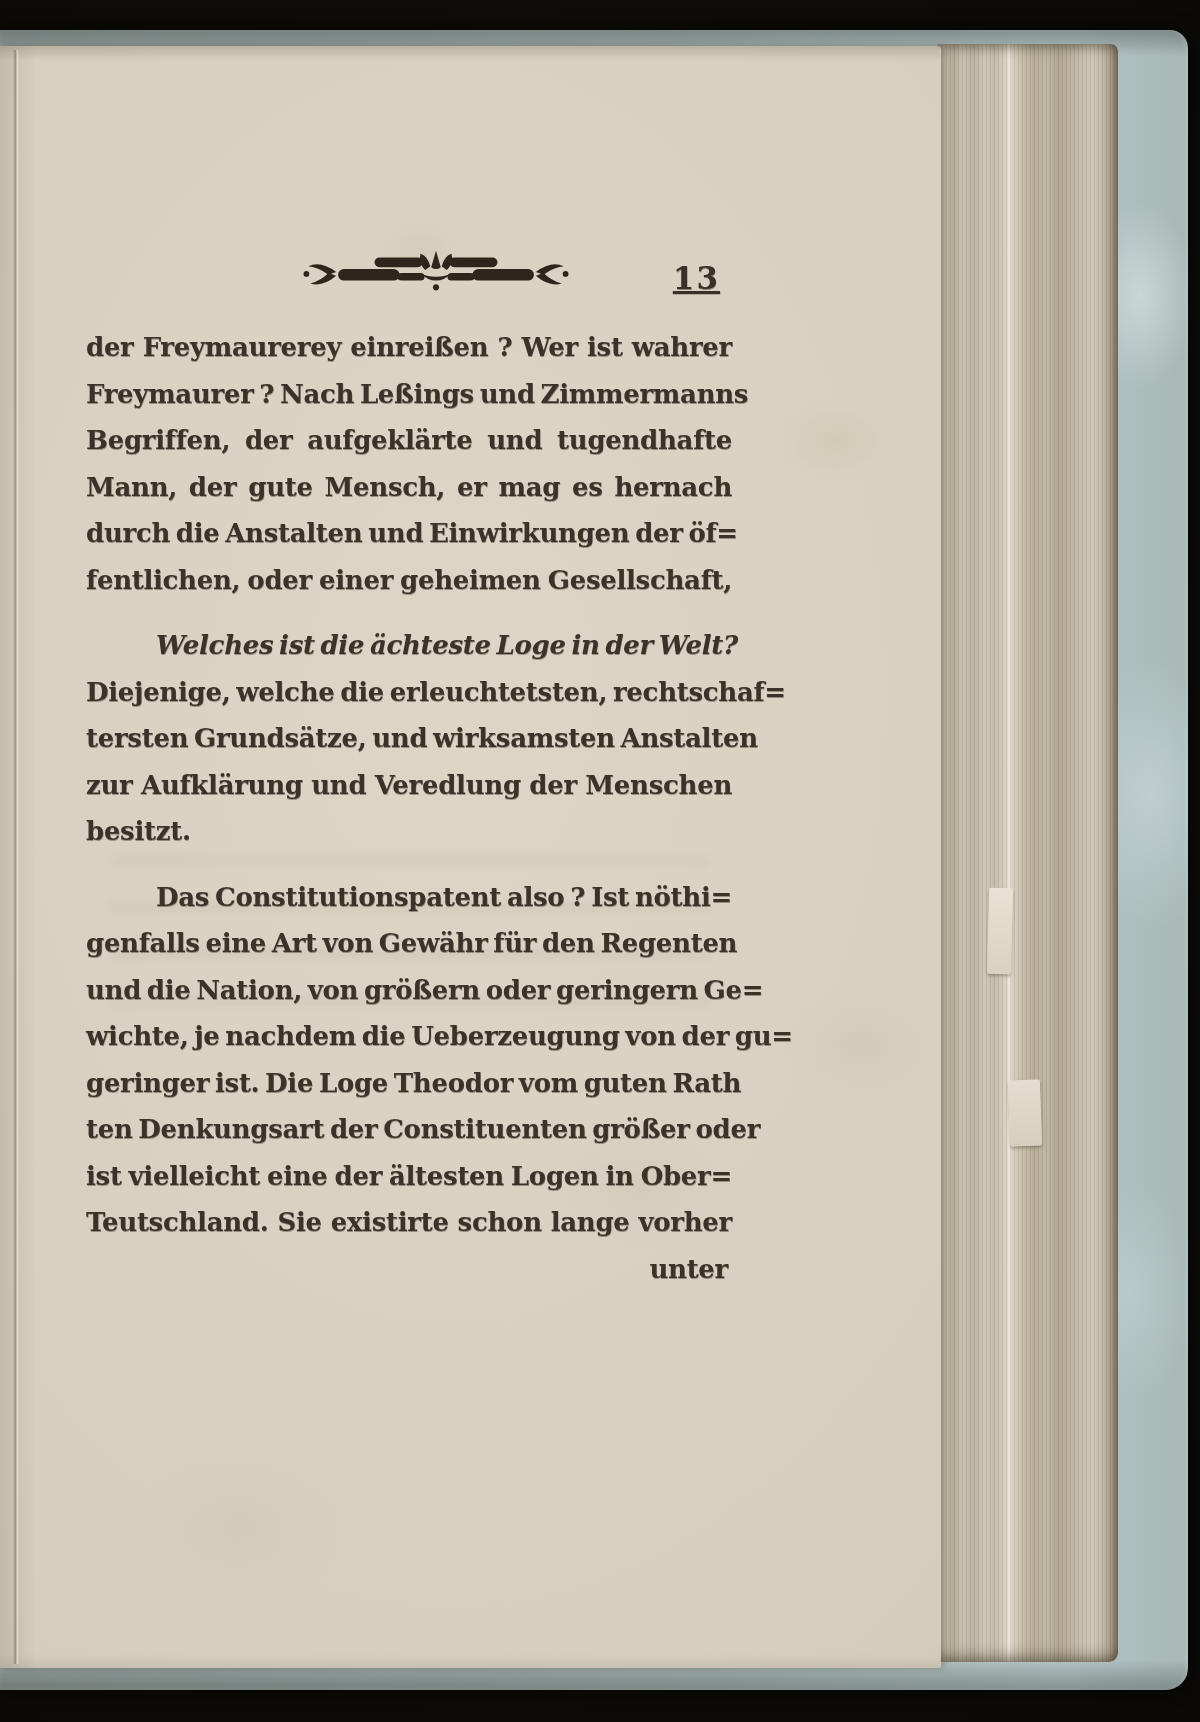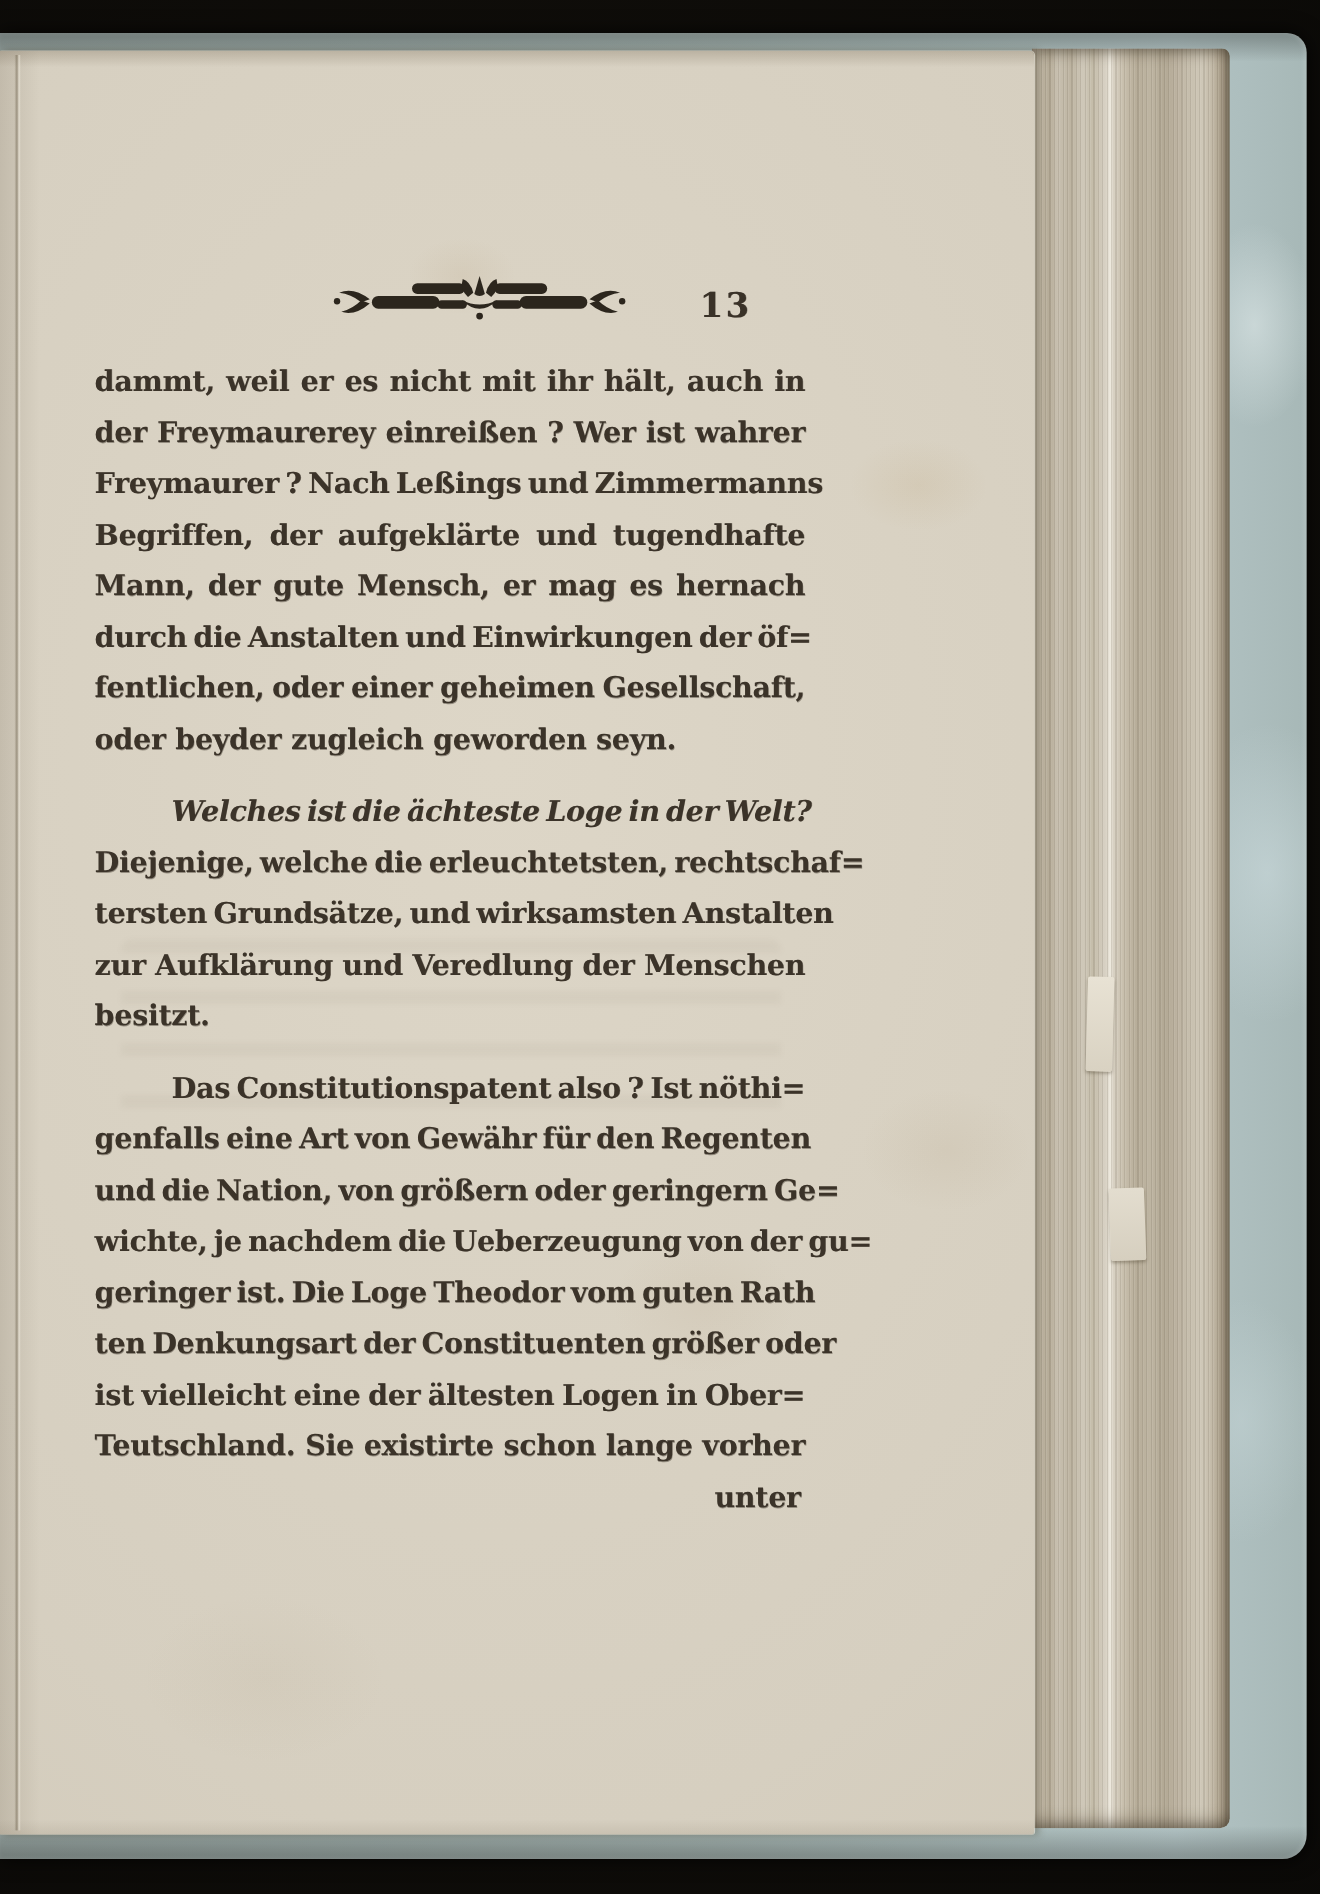--- a/index.html
+++ b/index.html
@@ -65,22 +65,22 @@
                 rgba(246,241,229,0.55) 72%, rgba(246,241,229,0) 100%);
   }
   .ghost {
     position: absolute; left: 110px; top: 808px; width: 600px; height: 168px;
     background: repeating-linear-gradient(180deg, rgba(105,92,70,0.16) 0 12px, rgba(0,0,0,0) 12px 47px);
     filter: blur(3px); opacity: 0.32; border-radius: 10px;
   }
   .ornament { position: absolute; left: 292px; top: 198px; width: 288px; height: 54px; }
   .pagenum {
     position: absolute; left: 636px; top: 214px; width: 84px;
-    text-align: left; font-size: 31px; font-weight: 700; letter-spacing: 2px;
-    color: #3a3228; text-shadow: 0.4px 0.5px 0 rgba(45,38,28,0.45);
+    text-align: right; font-size: 31px; font-weight: 700; letter-spacing: 2px;
+    color: #3a3228; text-shadow: 0.4px 0.5px 0 rgba(45,38,28,0.45); text-decoration: underline;
   }
   .textblock {
     position: absolute; left: 86px; top: 278px; width: 646px;
     color: #3b3329; font-size: 26px; font-weight: 700; letter-spacing: -0.3px;
     text-shadow: 0.4px 0.5px 0 rgba(45,38,28,0.4);
   }
   .para + .para { margin-top: 19px; }
   .line { line-height: 46.5px; white-space: nowrap; }
   .line.indent { padding-left: 70px; }
   .catchword { line-height: 46.5px; text-align: right; padding-right: 4px; }
@@ -115,28 +115,26 @@
         <path d="M161,27 Q169,20 166,10 Q159,12 156,23 Z"></path>
         <path d="M133,30 Q150,46 167,30 Q150,38 133,30 Z"></path>
         <circle cx="150" cy="45" r="3.2"></circle>
       </g>
     </svg>
 
     <div class="pagenum">13</div>
 
     <div class="textblock">
       <div class="para">
-        <div class="line fit"><span class="ltext" style="word-spacing: 1.49653px;">dammt, weil er es nicht mit ihr hält, auch in</span></div>
         <div class="line fit"><span class="ltext" style="word-spacing: 0.361979px;">der Freymaurerey einreißen ? Wer ist wahrer</span></div>
         <div class="line fit"><span class="ltext" style="word-spacing: -3px;">Freymaurer ? Nach Leßings und Zimmermanns</span></div>
         <div class="line fit"><span class="ltext" style="word-spacing: 5.99609px;">Begriffen, der aufgeklärte und tugendhafte</span></div>
         <div class="line fit"><span class="ltext" style="word-spacing: 3.12277px;">Mann, der gute Mensch, er mag es hernach</span></div>
         <div class="line fit"><span class="ltext" style="word-spacing: -3px; text-align: center;">durch die Anstalten und Einwirkungen der öf=</span></div>
         <div class="line fit"><span class="ltext" style="word-spacing: -1.70312px;">fentlichen, oder einer geheimen Gesellschaft,</span></div>
-        <div class="line"><span class="ltext">oder beyder zugleich geworden seyn.</span></div>
       </div>
       <div class="para">
         <div class="line fit indent"><span class="ltext" style="word-spacing: -3px; font-style: italic;">Welches ist die ächteste Loge in der Welt?</span></div>
         <div class="line fit"><span class="ltext" style="word-spacing: -3px;">Diejenige, welche die erleuchtetsten, rechtschaf=</span></div>
         <div class="line fit"><span class="ltext" style="word-spacing: -3px; margin-top: 32px;">tersten Grundsätze, und wirksamsten Anstalten</span></div>
         <div class="line fit"><span class="ltext" style="word-spacing: -0.215625px;">zur Aufklärung und Veredlung der Menschen</span></div>
         <div class="line"><span class="ltext">besitzt.</span></div>
       </div>
       <div class="para">
         <div class="line fit indent"><span class="ltext" style="word-spacing: -2.84063px;">Das Constitutionspatent also ? Ist nöthi=</span></div>

